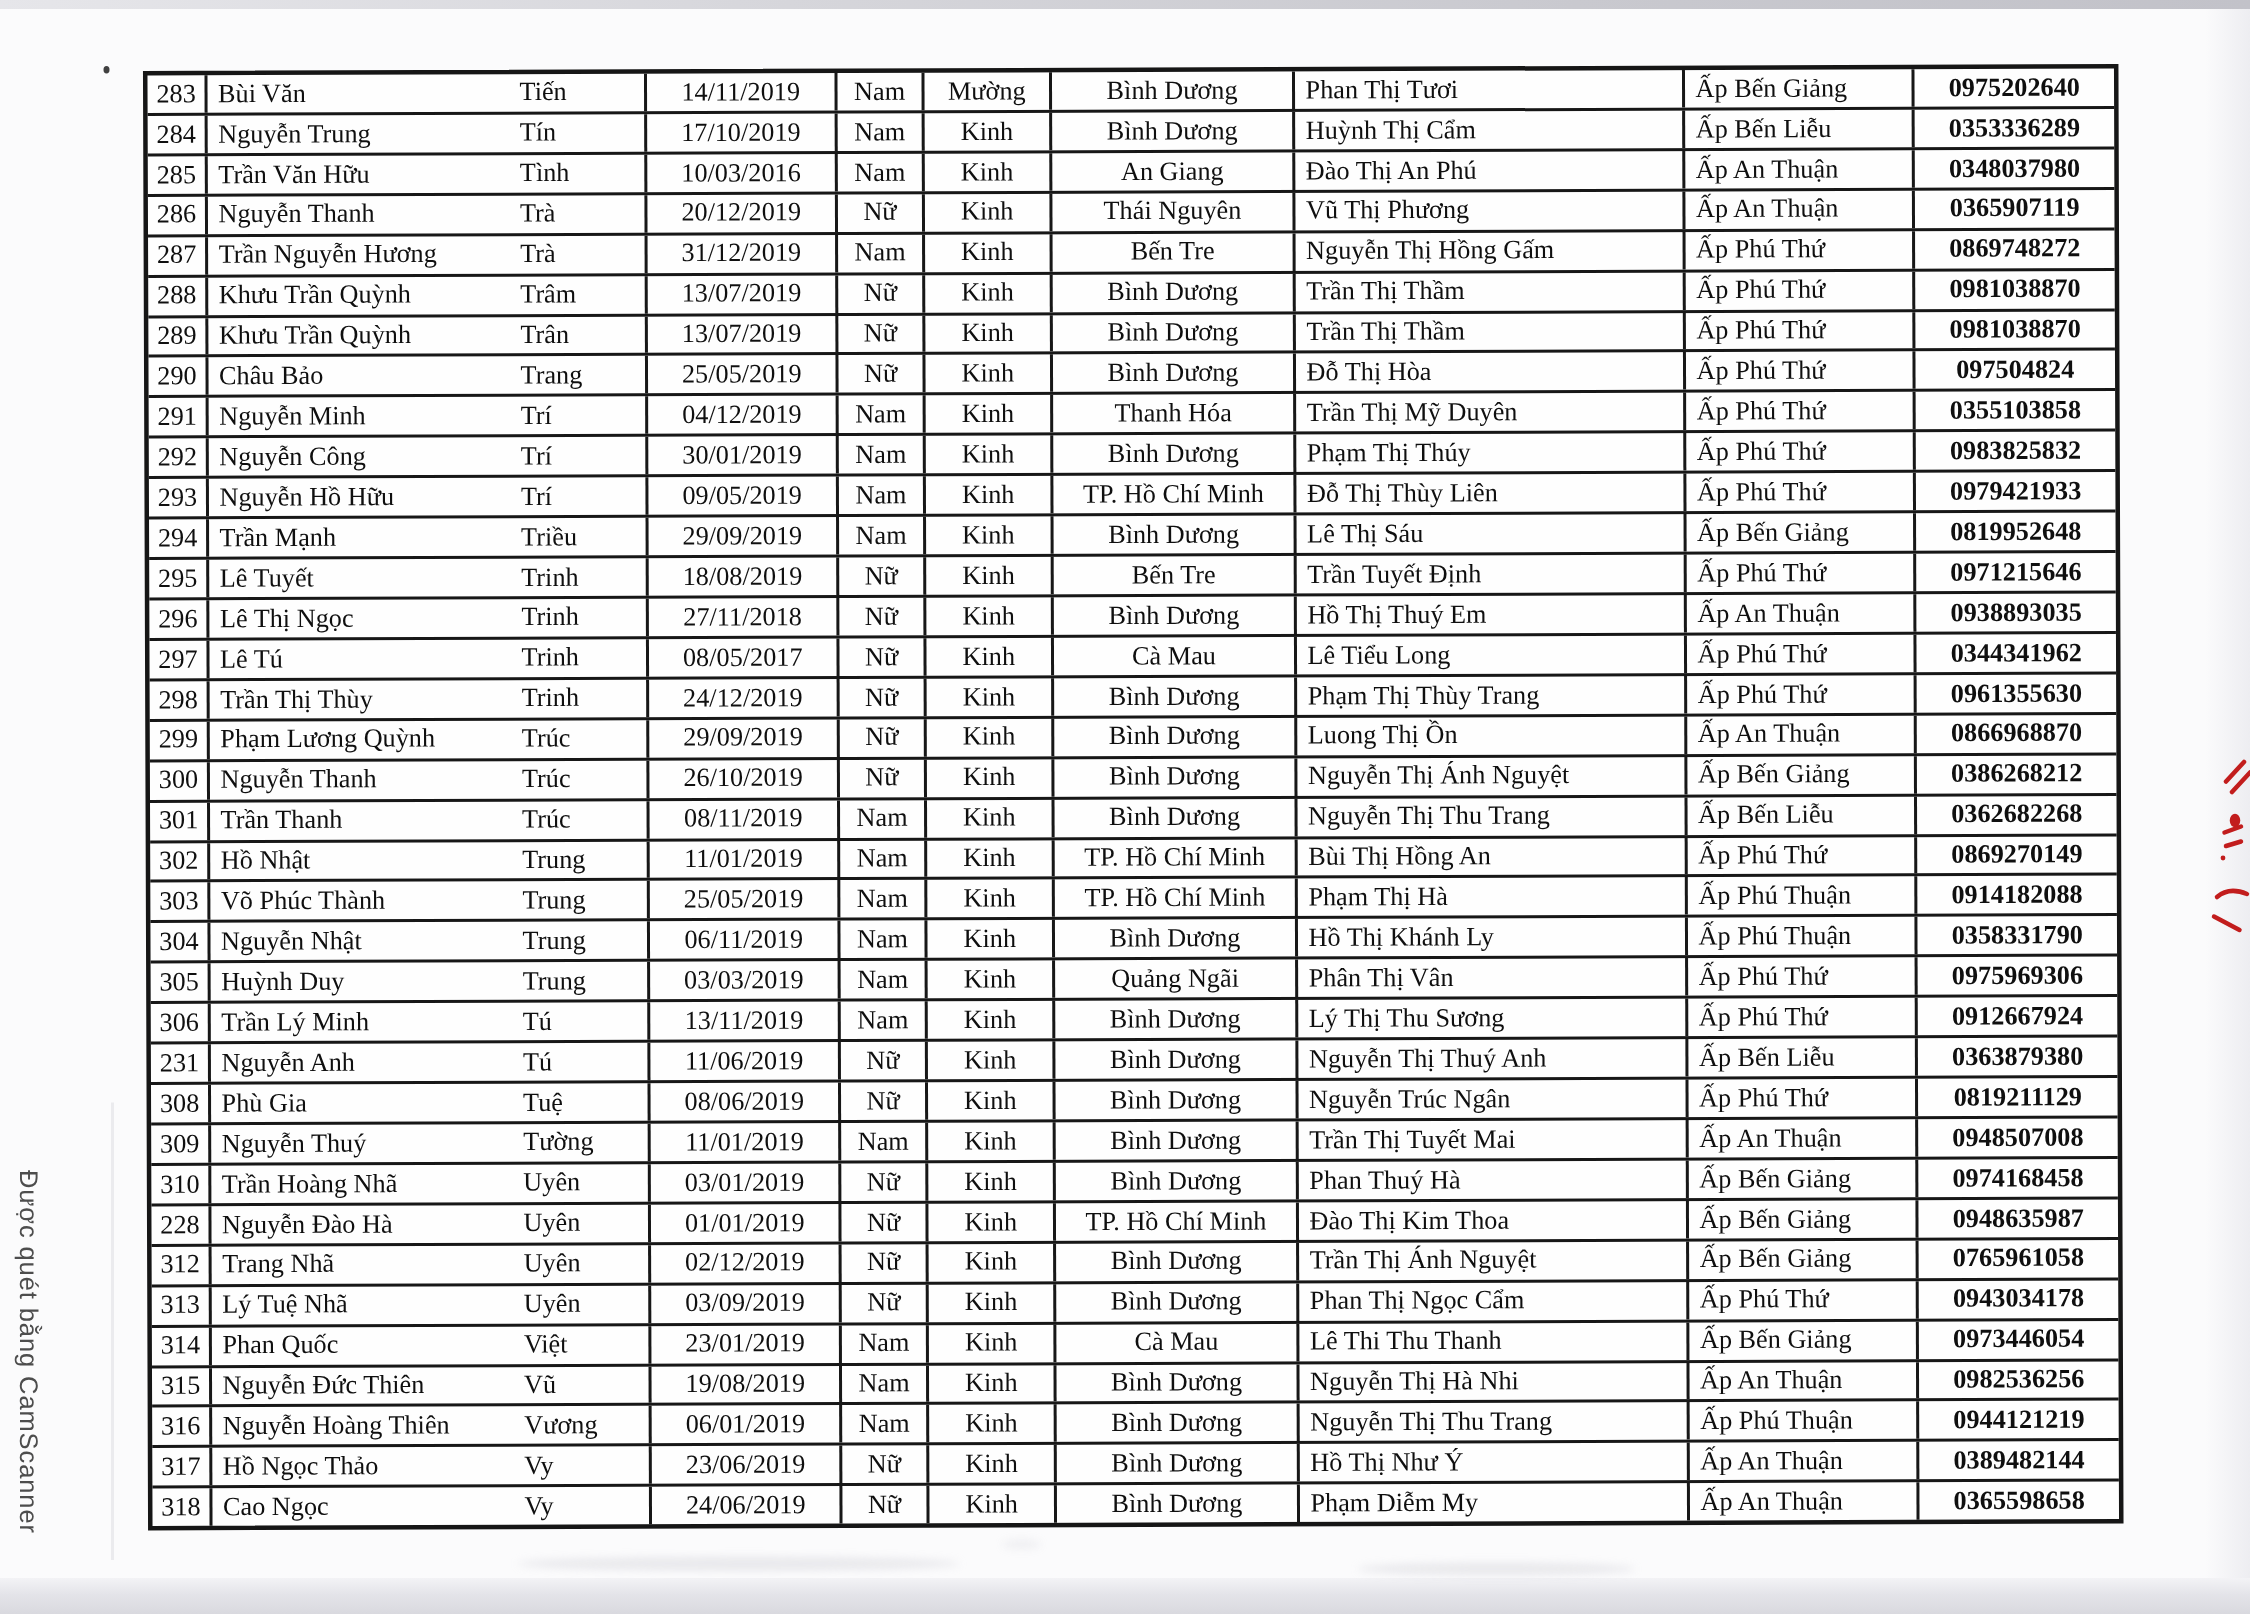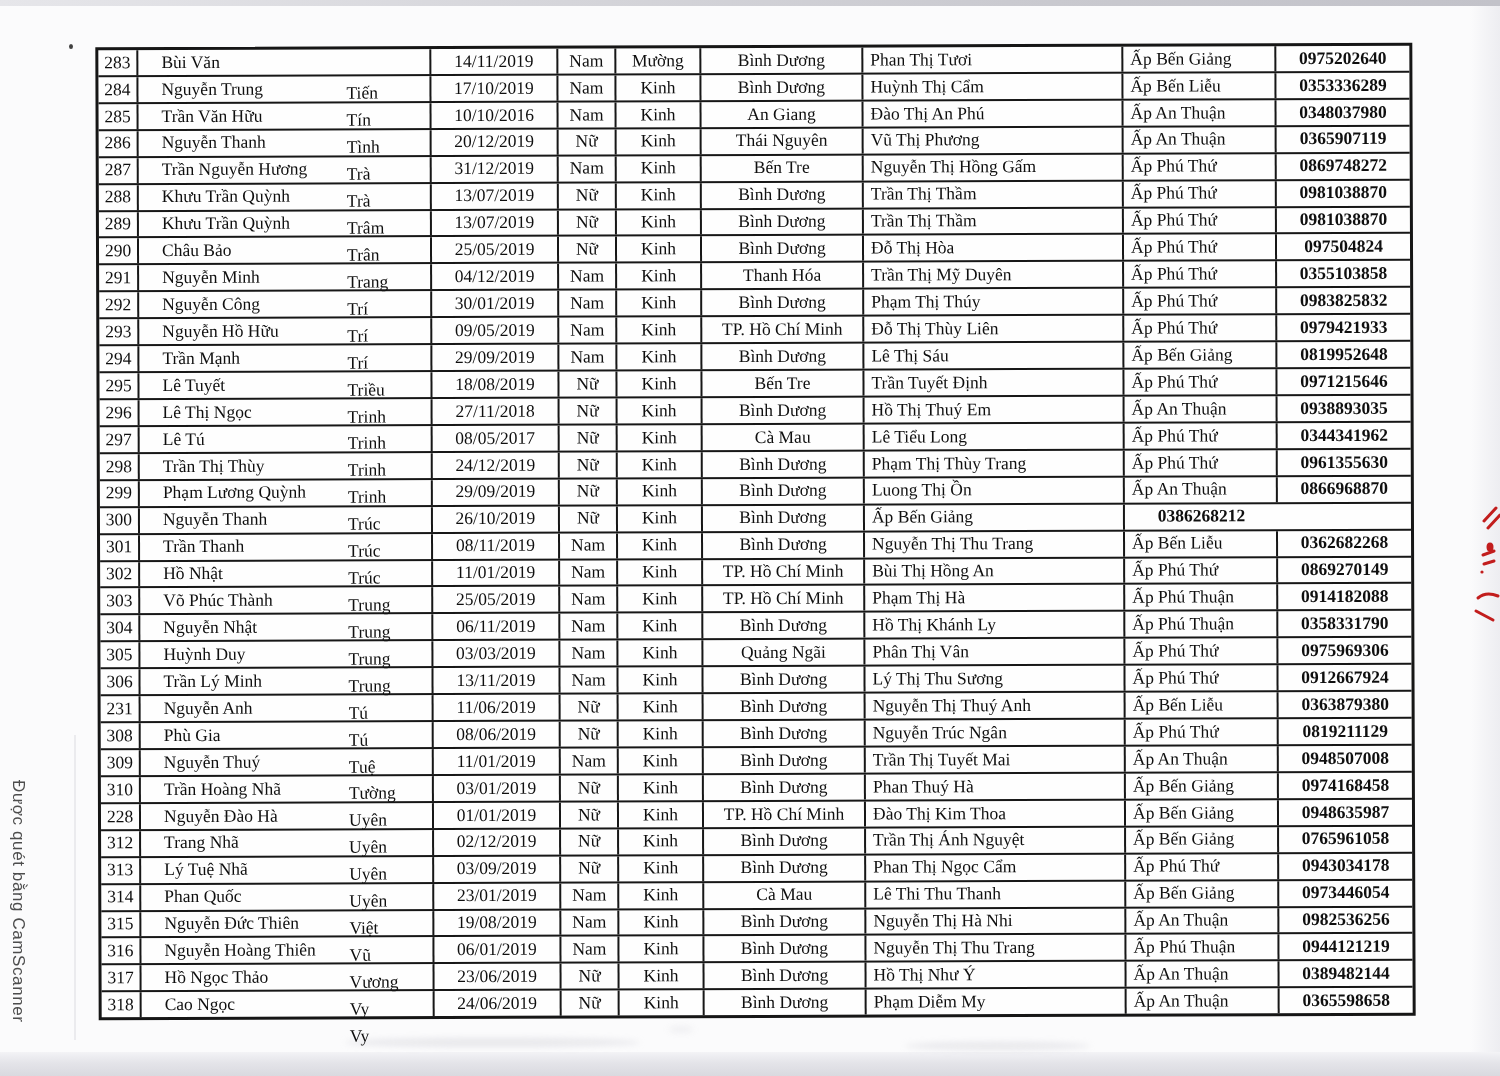--- a/index.html
+++ b/index.html
@@ -33,22 +33,22 @@
   .trow{flex:1;display:grid;min-height:0;
     grid-template-columns:40px 293px 127px 58px 85px 162px 260px 153px 133px;}
   .trow:not(:last-child){border-bottom:2px solid #171717;}
   .cell{
     border-right:2px solid #171717;box-sizing:border-box;
     display:flex;align-items:center;justify-content:center;
     font-size:17.5px;color:#0f0f0f;white-space:nowrap;line-height:1;
   }
   .cell:last-child{border-right:none;font-weight:bold;}
   .c-left{justify-content:flex-start;padding-left:7px;}
-  .c-name{position:relative;justify-content:flex-start;padding-left:23px;text-align:right;}
-  .given{position:absolute;left:208px;top:50%;transform:translateY(-50%);margin-top:32px;}
+  .c-name{position:relative;justify-content:flex-start;padding-left:7px;text-align:right;}
+  .given{position:absolute;left:208px;top:50%;transform:translateY(-50%);}
 
   
   .camscanner{
     position:absolute;left:8px;top:780px;
     writing-mode:vertical-rl;
     font-family:"Liberation Sans", sans-serif;
     font-size:17px;letter-spacing:.6px;color:#4d4d4d;
   }
 
   
@@ -94,21 +94,21 @@
       <div class="cell c-left">Huỳnh Thị Cẩm</div>
       <div class="cell c-left">Ấp Bến Liễu</div>
       <div class="cell">0353336289</div>
     </div>
     <div class="trow">
       <div class="cell">285</div>
       <div class="cell c-name">
         <span>Trần Văn Hữu</span>
         <span class="given">Tình</span>
       </div>
-      <div class="cell">10/10/2016</div>
+      <div class="cell">10/03/2016</div>
       <div class="cell">Nam</div>
       <div class="cell">Kinh</div>
       <div class="cell">An Giang</div>
       <div class="cell c-left">Đào Thị  An Phú</div>
       <div class="cell c-left">Ấp An Thuận</div>
       <div class="cell">0348037980</div>
     </div>
     <div class="trow">
       <div class="cell">286</div>
       <div class="cell c-name">
@@ -308,20 +308,21 @@
     <div class="trow">
       <div class="cell">300</div>
       <div class="cell c-name">
         <span>Nguyễn Thanh</span>
         <span class="given">Trúc</span>
       </div>
       <div class="cell">26/10/2019</div>
       <div class="cell">Nữ</div>
       <div class="cell">Kinh</div>
       <div class="cell">Bình Dương</div>
+      <div class="cell c-left">Nguyễn Thị Ánh Nguyệt</div>
       <div class="cell c-left">Ấp Bến Giảng</div>
       <div class="cell">0386268212</div>
     </div>
     <div class="trow">
       <div class="cell">301</div>
       <div class="cell c-name">
         <span>Trần Thanh</span>
         <span class="given">Trúc</span>
       </div>
       <div class="cell">08/11/2019</div>

